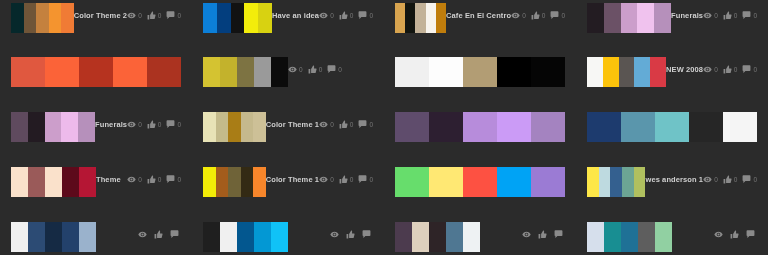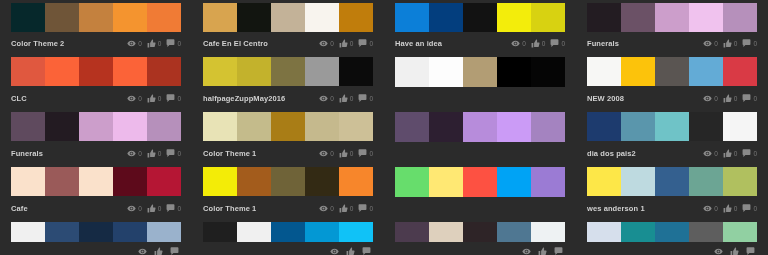--- a/index.html
+++ b/index.html
@@ -26,21 +26,21 @@
     padding: 0;
   }
 
   .palette-card {
     width: 192px;
     height: 55px;
     padding: 5px 11px 0 11px;
     background: #2b2b2b;
     position: relative;
     display: flex;
-    flex-direction: column;
+    flex-direction: row;
   }
 
   
   .palette-card.row-0 { height: 52px; padding-top: 3px; }
 
   .swatch-strip {
     width: 170px;
     height: 30px;
     display: flex;
     flex-direction: row;
@@ -147,20 +147,58 @@
                 <path d="M1 1.8C1 1.1 1.6.5 2.3.5h11.4c.7 0 1.3.6 1.3 1.3v7.4c0 .7-.6 1.3-1.3 1.3H6.1L2.4 14V10.5h-.1A1.3 1.3 0 0 1 1 9.2V1.8z"></path>
               </svg>
             </span>
             <span class="count">0</span>
           </div>
         </div>
       </div>
     </div>
     <div class="palette-card row-0">
       <div class="swatch-strip">
+        <div class="swatch" style="background-color: rgb(12, 127, 216);"></div>
+        <div class="swatch" style="background-color: rgb(3, 62, 126);"></div>
+        <div class="swatch" style="background-color: rgb(18, 18, 18);"></div>
+        <div class="swatch" style="background-color: rgb(243, 237, 11);"></div>
+        <div class="swatch" style="background-color: rgb(216, 210, 17);"></div>
+      </div>
+      <div class="card-footer">
+        <div class="palette-title">Have an idea</div>
+        <div class="stats">
+          <div class="stat">
+            <span class="icon">
+              <svg width="9" height="9" viewBox="0 0 16 16" fill="currentColor">
+                <path d="M8 3C4.5 3 1.7 5.2 0.6 8c1.1 2.8 3.9 5 7.4 5s6.3-2.2 7.4-5C14.3 5.2 11.5 3 8 3zm0 8.2A3.2 3.2 0 1 1 8 4.8a3.2 3.2 0 0 1 0 6.4zm0-5.1a1.9 1.9 0 1 0 0 3.8 1.9 1.9 0 0 0 0-3.8z"></path>
+              </svg>
+            </span>
+            <span class="count">0</span>
+          </div>
+          <div class="stat">
+            <span class="icon">
+              <svg width="9" height="9" viewBox="0 0 16 16" fill="currentColor">
+                <path d="M1 7h3v8H1V7zm4.5 0.2L9.2 1c.6-.6 1.6-.2 1.6.7V6h3.1c.9 0 1.5.8 1.3 1.6l-1.4 5.6c-.2.7-.8 1.2-1.5 1.2H5.5V7.2z"></path>
+              </svg>
+            </span>
+            <span class="count">0</span>
+          </div>
+          <div class="stat">
+            <span class="icon">
+              <svg width="9" height="9" viewBox="0 0 16 16" fill="currentColor">
+                <path d="M1 1.8C1 1.1 1.6.5 2.3.5h11.4c.7 0 1.3.6 1.3 1.3v7.4c0 .7-.6 1.3-1.3 1.3H6.1L2.4 14V10.5h-.1A1.3 1.3 0 0 1 1 9.2V1.8z"></path>
+              </svg>
+            </span>
+            <span class="count">0</span>
+          </div>
+        </div>
+      </div>
+    </div>
+    <div class="palette-card row-0">
+      <div class="swatch-strip">
         <div class="swatch" style="background-color: rgb(216, 164, 79);"></div>
         <div class="swatch" style="background-color: rgb(18, 21, 16);"></div>
         <div class="swatch" style="background-color: rgb(195, 178, 152);"></div>
         <div class="swatch" style="background-color: rgb(248, 244, 238);"></div>
         <div class="swatch" style="background-color: rgb(192, 125, 12);"></div>
       </div>
       <div class="card-footer">
         <div class="palette-title">Cafe En El Centro</div>
         <div class="stats">
           <div class="stat">
@@ -185,58 +223,20 @@
                 <path d="M1 1.8C1 1.1 1.6.5 2.3.5h11.4c.7 0 1.3.6 1.3 1.3v7.4c0 .7-.6 1.3-1.3 1.3H6.1L2.4 14V10.5h-.1A1.3 1.3 0 0 1 1 9.2V1.8z"></path>
               </svg>
             </span>
             <span class="count">0</span>
           </div>
         </div>
       </div>
     </div>
     <div class="palette-card row-0">
       <div class="swatch-strip">
-        <div class="swatch" style="background-color: rgb(12, 127, 216);"></div>
-        <div class="swatch" style="background-color: rgb(3, 62, 126);"></div>
-        <div class="swatch" style="background-color: rgb(18, 18, 18);"></div>
-        <div class="swatch" style="background-color: rgb(243, 237, 11);"></div>
-        <div class="swatch" style="background-color: rgb(216, 210, 17);"></div>
-      </div>
-      <div class="card-footer">
-        <div class="palette-title">Have an idea</div>
-        <div class="stats">
-          <div class="stat">
-            <span class="icon">
-              <svg width="9" height="9" viewBox="0 0 16 16" fill="currentColor">
-                <path d="M8 3C4.5 3 1.7 5.2 0.6 8c1.1 2.8 3.9 5 7.4 5s6.3-2.2 7.4-5C14.3 5.2 11.5 3 8 3zm0 8.2A3.2 3.2 0 1 1 8 4.8a3.2 3.2 0 0 1 0 6.4zm0-5.1a1.9 1.9 0 1 0 0 3.8 1.9 1.9 0 0 0 0-3.8z"></path>
-              </svg>
-            </span>
-            <span class="count">0</span>
-          </div>
-          <div class="stat">
-            <span class="icon">
-              <svg width="9" height="9" viewBox="0 0 16 16" fill="currentColor">
-                <path d="M1 7h3v8H1V7zm4.5 0.2L9.2 1c.6-.6 1.6-.2 1.6.7V6h3.1c.9 0 1.5.8 1.3 1.6l-1.4 5.6c-.2.7-.8 1.2-1.5 1.2H5.5V7.2z"></path>
-              </svg>
-            </span>
-            <span class="count">0</span>
-          </div>
-          <div class="stat">
-            <span class="icon">
-              <svg width="9" height="9" viewBox="0 0 16 16" fill="currentColor">
-                <path d="M1 1.8C1 1.1 1.6.5 2.3.5h11.4c.7 0 1.3.6 1.3 1.3v7.4c0 .7-.6 1.3-1.3 1.3H6.1L2.4 14V10.5h-.1A1.3 1.3 0 0 1 1 9.2V1.8z"></path>
-              </svg>
-            </span>
-            <span class="count">0</span>
-          </div>
-        </div>
-      </div>
-    </div>
-    <div class="palette-card row-0">
-      <div class="swatch-strip">
         <div class="swatch" style="background-color: rgb(35, 28, 34);"></div>
         <div class="swatch" style="background-color: rgb(107, 81, 102);"></div>
         <div class="swatch" style="background-color: rgb(204, 158, 203);"></div>
         <div class="swatch" style="background-color: rgb(240, 194, 238);"></div>
         <div class="swatch" style="background-color: rgb(182, 144, 187);"></div>
       </div>
       <div class="card-footer">
         <div class="palette-title">Funerals</div>
         <div class="stats">
           <div class="stat">
@@ -267,60 +267,30 @@
       </div>
     </div>
     <div class="palette-card row-1">
       <div class="swatch-strip">
         <div class="swatch" style="background-color: rgb(224, 88, 63);"></div>
         <div class="swatch" style="background-color: rgb(251, 99, 56);"></div>
         <div class="swatch" style="background-color: rgb(182, 51, 31);"></div>
         <div class="swatch" style="background-color: rgb(251, 99, 56);"></div>
         <div class="swatch" style="background-color: rgb(171, 51, 32);"></div>
       </div>
-      <div class="card-footer">
-        <div class="palette-title">CLC</div>
-        <div class="stats">
-          <div class="stat">
-            <span class="icon">
-              <svg width="9" height="9" viewBox="0 0 16 16" fill="currentColor">
-                <path d="M8 3C4.5 3 1.7 5.2 0.6 8c1.1 2.8 3.9 5 7.4 5s6.3-2.2 7.4-5C14.3 5.2 11.5 3 8 3zm0 8.2A3.2 3.2 0 1 1 8 4.8a3.2 3.2 0 0 1 0 6.4zm0-5.1a1.9 1.9 0 1 0 0 3.8 1.9 1.9 0 0 0 0-3.8z"></path>
-              </svg>
-            </span>
-            <span class="count">0</span>
-          </div>
-          <div class="stat">
-            <span class="icon">
-              <svg width="9" height="9" viewBox="0 0 16 16" fill="currentColor">
-                <path d="M1 7h3v8H1V7zm4.5 0.2L9.2 1c.6-.6 1.6-.2 1.6.7V6h3.1c.9 0 1.5.8 1.3 1.6l-1.4 5.6c-.2.7-.8 1.2-1.5 1.2H5.5V7.2z"></path>
-              </svg>
-            </span>
-            <span class="count">0</span>
-          </div>
-          <div class="stat">
-            <span class="icon">
-              <svg width="9" height="9" viewBox="0 0 16 16" fill="currentColor">
-                <path d="M1 1.8C1 1.1 1.6.5 2.3.5h11.4c.7 0 1.3.6 1.3 1.3v7.4c0 .7-.6 1.3-1.3 1.3H6.1L2.4 14V10.5h-.1A1.3 1.3 0 0 1 1 9.2V1.8z"></path>
-              </svg>
-            </span>
-            <span class="count">0</span>
-          </div>
-        </div>
-      </div>
     </div>
     <div class="palette-card row-1">
       <div class="swatch-strip">
         <div class="swatch" style="background-color: rgb(212, 195, 49);"></div>
         <div class="swatch" style="background-color: rgb(195, 178, 44);"></div>
         <div class="swatch" style="background-color: rgb(125, 115, 66);"></div>
         <div class="swatch" style="background-color: rgb(154, 154, 154);"></div>
         <div class="swatch" style="background-color: rgb(11, 11, 11);"></div>
       </div>
       <div class="card-footer">
-        <div class="palette-title">halfpageZuppMay2016</div>
         <div class="stats">
           <div class="stat">
             <span class="icon">
               <svg width="9" height="9" viewBox="0 0 16 16" fill="currentColor">
                 <path d="M8 3C4.5 3 1.7 5.2 0.6 8c1.1 2.8 3.9 5 7.4 5s6.3-2.2 7.4-5C14.3 5.2 11.5 3 8 3zm0 8.2A3.2 3.2 0 1 1 8 4.8a3.2 3.2 0 0 1 0 6.4zm0-5.1a1.9 1.9 0 1 0 0 3.8 1.9 1.9 0 0 0 0-3.8z"></path>
               </svg>
             </span>
             <span class="count">0</span>
           </div>
           <div class="stat">
@@ -475,60 +445,31 @@
       </div>
     </div>
     <div class="palette-card row-2">
       <div class="swatch-strip">
         <div class="swatch" style="background-color: rgb(29, 59, 110);"></div>
         <div class="swatch" style="background-color: rgb(90, 150, 172);"></div>
         <div class="swatch" style="background-color: rgb(111, 195, 199);"></div>
         <div class="swatch" style="background-color: rgb(38, 38, 38);"></div>
         <div class="swatch" style="background-color: rgb(245, 245, 245);"></div>
       </div>
-      <div class="card-footer">
-        <div class="palette-title">dia dos pais2</div>
-        <div class="stats">
-          <div class="stat">
-            <span class="icon">
-              <svg width="9" height="9" viewBox="0 0 16 16" fill="currentColor">
-                <path d="M8 3C4.5 3 1.7 5.2 0.6 8c1.1 2.8 3.9 5 7.4 5s6.3-2.2 7.4-5C14.3 5.2 11.5 3 8 3zm0 8.2A3.2 3.2 0 1 1 8 4.8a3.2 3.2 0 0 1 0 6.4zm0-5.1a1.9 1.9 0 1 0 0 3.8 1.9 1.9 0 0 0 0-3.8z"></path>
-              </svg>
-            </span>
-            <span class="count">0</span>
-          </div>
-          <div class="stat">
-            <span class="icon">
-              <svg width="9" height="9" viewBox="0 0 16 16" fill="currentColor">
-                <path d="M1 7h3v8H1V7zm4.5 0.2L9.2 1c.6-.6 1.6-.2 1.6.7V6h3.1c.9 0 1.5.8 1.3 1.6l-1.4 5.6c-.2.7-.8 1.2-1.5 1.2H5.5V7.2z"></path>
-              </svg>
-            </span>
-            <span class="count">0</span>
-          </div>
-          <div class="stat">
-            <span class="icon">
-              <svg width="9" height="9" viewBox="0 0 16 16" fill="currentColor">
-                <path d="M1 1.8C1 1.1 1.6.5 2.3.5h11.4c.7 0 1.3.6 1.3 1.3v7.4c0 .7-.6 1.3-1.3 1.3H6.1L2.4 14V10.5h-.1A1.3 1.3 0 0 1 1 9.2V1.8z"></path>
-              </svg>
-            </span>
-            <span class="count">0</span>
-          </div>
-        </div>
-      </div>
     </div>
     <div class="palette-card row-3">
       <div class="swatch-strip">
         <div class="swatch" style="background-color: rgb(250, 225, 203);"></div>
         <div class="swatch" style="background-color: rgb(154, 90, 89);"></div>
         <div class="swatch" style="background-color: rgb(250, 225, 203);"></div>
         <div class="swatch" style="background-color: rgb(93, 10, 27);"></div>
         <div class="swatch" style="background-color: rgb(181, 22, 52);"></div>
       </div>
       <div class="card-footer">
-        <div class="palette-title">Cafe</div>
+        <div class="palette-title">Theme</div>
         <div class="stats">
           <div class="stat">
             <span class="icon">
               <svg width="9" height="9" viewBox="0 0 16 16" fill="currentColor">
                 <path d="M8 3C4.5 3 1.7 5.2 0.6 8c1.1 2.8 3.9 5 7.4 5s6.3-2.2 7.4-5C14.3 5.2 11.5 3 8 3zm0 8.2A3.2 3.2 0 1 1 8 4.8a3.2 3.2 0 0 1 0 6.4zm0-5.1a1.9 1.9 0 1 0 0 3.8 1.9 1.9 0 0 0 0-3.8z"></path>
               </svg>
             </span>
             <span class="count">0</span>
           </div>
           <div class="stat">

